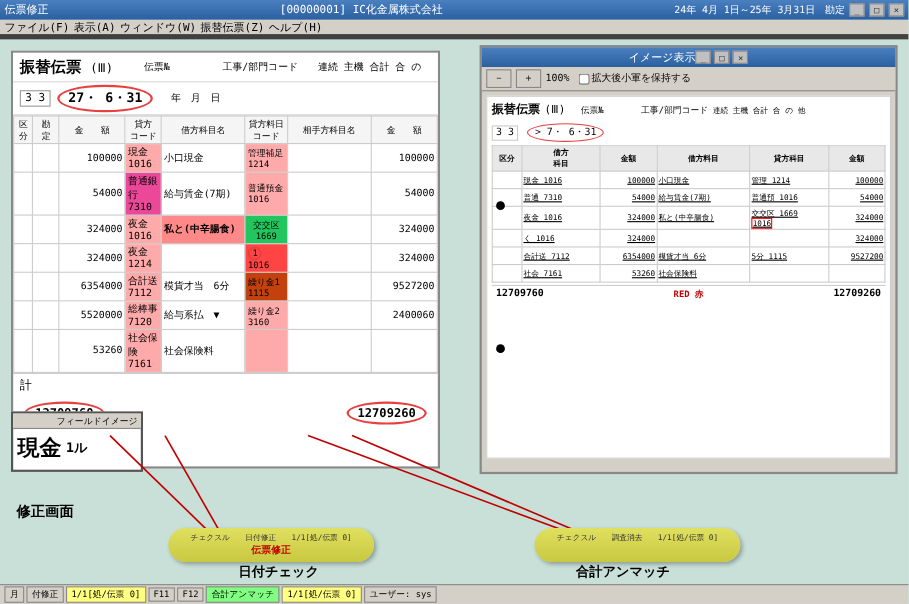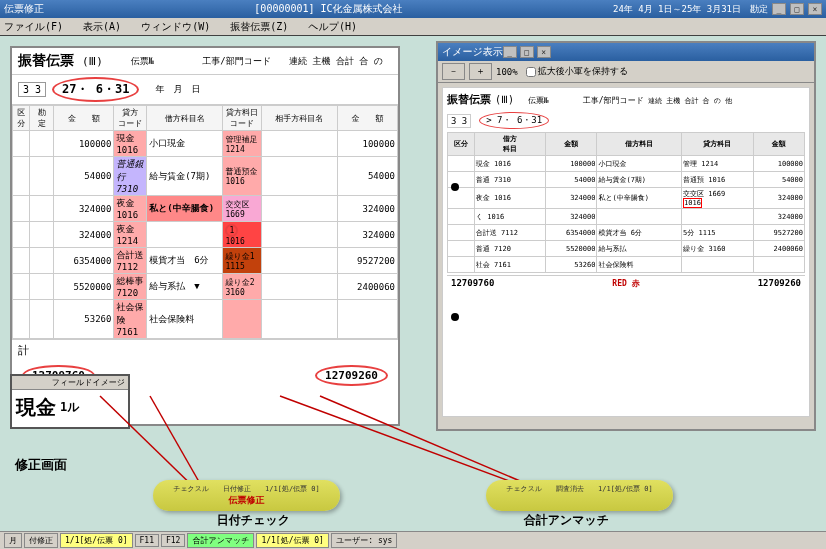--- a/index.html
+++ b/index.html
@@ -46,25 +46,25 @@
       font-size: 8px; color: #333; cursor: pointer;
     }
 
     
     .menu-bar {
       position: absolute;
       top: 18px; left: 0;
       width: 826px;
       height: 18px;
       background: #d4d0c8;
-      border-bottom: 1px solid #404040;
+      border-bottom: 5px solid #404040;
       display: flex;
       align-items: center;
       padding: 0 4px;
-      gap: 20px;
+      gap: 4px;
       font-size: 10px;
       color: #000;
     }
     .menu-item { cursor: pointer; }
 
     
     .content-area {
       position: absolute;
       top: 36px; left: 0;
       width: 826px;
@@ -195,24 +195,24 @@
       right: 10px;
       width: 380px;
       height: 390px;
       background: #d4d0c8;
       border: 2px solid #888;
     }
     .right-panel-title {
       background: linear-gradient(to bottom, #4a7fc0, #2a5fa0);
       color: white;
       font-size: 10px;
-      padding: 2px 4px;
-      display: flex;
-      align-items: center;
-      justify-content: flex-start;
+      padding: 2px 16px;
+      display: flex;
+      align-items: center;
+      justify-content: center;
     }
     .right-panel-toolbar {
       background: #d4d0c8;
       border-bottom: 1px solid #888;
       padding: 2px 4px;
       display: flex;
       align-items: center;
       gap: 4px;
       font-size: 9px;
     }
@@ -251,20 +251,21 @@
       background: #e8e8e8;
       border: 1px solid #ccc;
       padding: 1px;
       text-align: center;
     }
     .img-table td {
       border: 1px solid #ccc;
       padding: 1px;
       font-size: 7px;
       height: 16px;
+      text-decoration: underline;
     }
 
     
     .status-bar {
       position: absolute;
       bottom: 0; left: 0;
       width: 826px;
       height: 18px;
       background: #d4d0c8;
       border-top: 1px solid #888;
@@ -405,33 +406,33 @@
             <td style="background:#ffaaaa;">現金<br>1016</td>
             <td>小口現金</td>
             <td style="background:#ffaaaa;font-size:8px;">管理補足<br>1214</td>
             <td></td>
             <td class="col-credit-amount">100000</td>
           </tr>
           <tr>
             <td class="col-check"></td>
             <td></td>
             <td class="col-amount">54000</td>
-            <td style="background:#c4b5fd;font-style:italic;">普通銀行<br>7310</td>
+            <td style="background:#ec4899;">普通銀行<br>7310</td>
             <td>給与賃金(7期)</td>
             <td style="background:#ffaaaa;font-size:8px;margin-top:44px;">普通預金<br>1016</td>
             <td></td>
             <td class="col-credit-amount">54000</td>
           </tr>
           <tr>
             <td class="col-check"></td>
             <td></td>
             <td class="col-amount">324000</td>
             <td style="background:#ffaaaa;">夜金<br>1016</td>
             <td style="background:#ff8888;font-weight:bold;">私と(中辛腸食)</td>
-            <td style="background:#f9a8d4;font-size:8px;">交交区<br>1669</td>
+            <td style="background:#22c55e;font-size:8px;text-align:center;">交交区<br>1669</td>
             <td></td>
             <td class="col-credit-amount">324000</td>
           </tr>
           <tr>
             <td class="col-check"></td>
             <td></td>
             <td class="col-amount">324000</td>
             <td style="background:#ffaaaa;">夜金<br>1214</td>
             <td></td>
             <td style="background:#ff4444;font-size:8px;"><span class="circle-outline">1</span><br>1016</td>
@@ -572,28 +573,20 @@
               <tr>
                 <td></td>
                 <td>合計送 7112</td>
                 <td style="text-align:right;">6354000</td>
                 <td>模貨才当 6分</td>
                 <td>5分 1115</td>
                 <td style="text-align:right;">9527200</td>
               </tr>
               <tr>
                 <td></td>
-                <td>普通 7120</td>
-                <td style="text-align:right;">5520000</td>
-                <td>給与系払</td>
-                <td>繰り金 3160</td>
-                <td style="text-align:right;">2400060</td>
-              </tr>
-              <tr>
-                <td></td>
                 <td>社会 7161</td>
                 <td style="text-align:right;">53260</td>
                 <td>社会保険料</td>
                 <td></td>
                 <td></td>
               </tr>
             </tbody>
           </table>
           <div style="display:flex;justify-content:space-between;padding:2px 4px;border-top:1px solid #ccc;font-size:9px;font-weight:bold;margin-top:2px;">
             <span>12709760</span>

